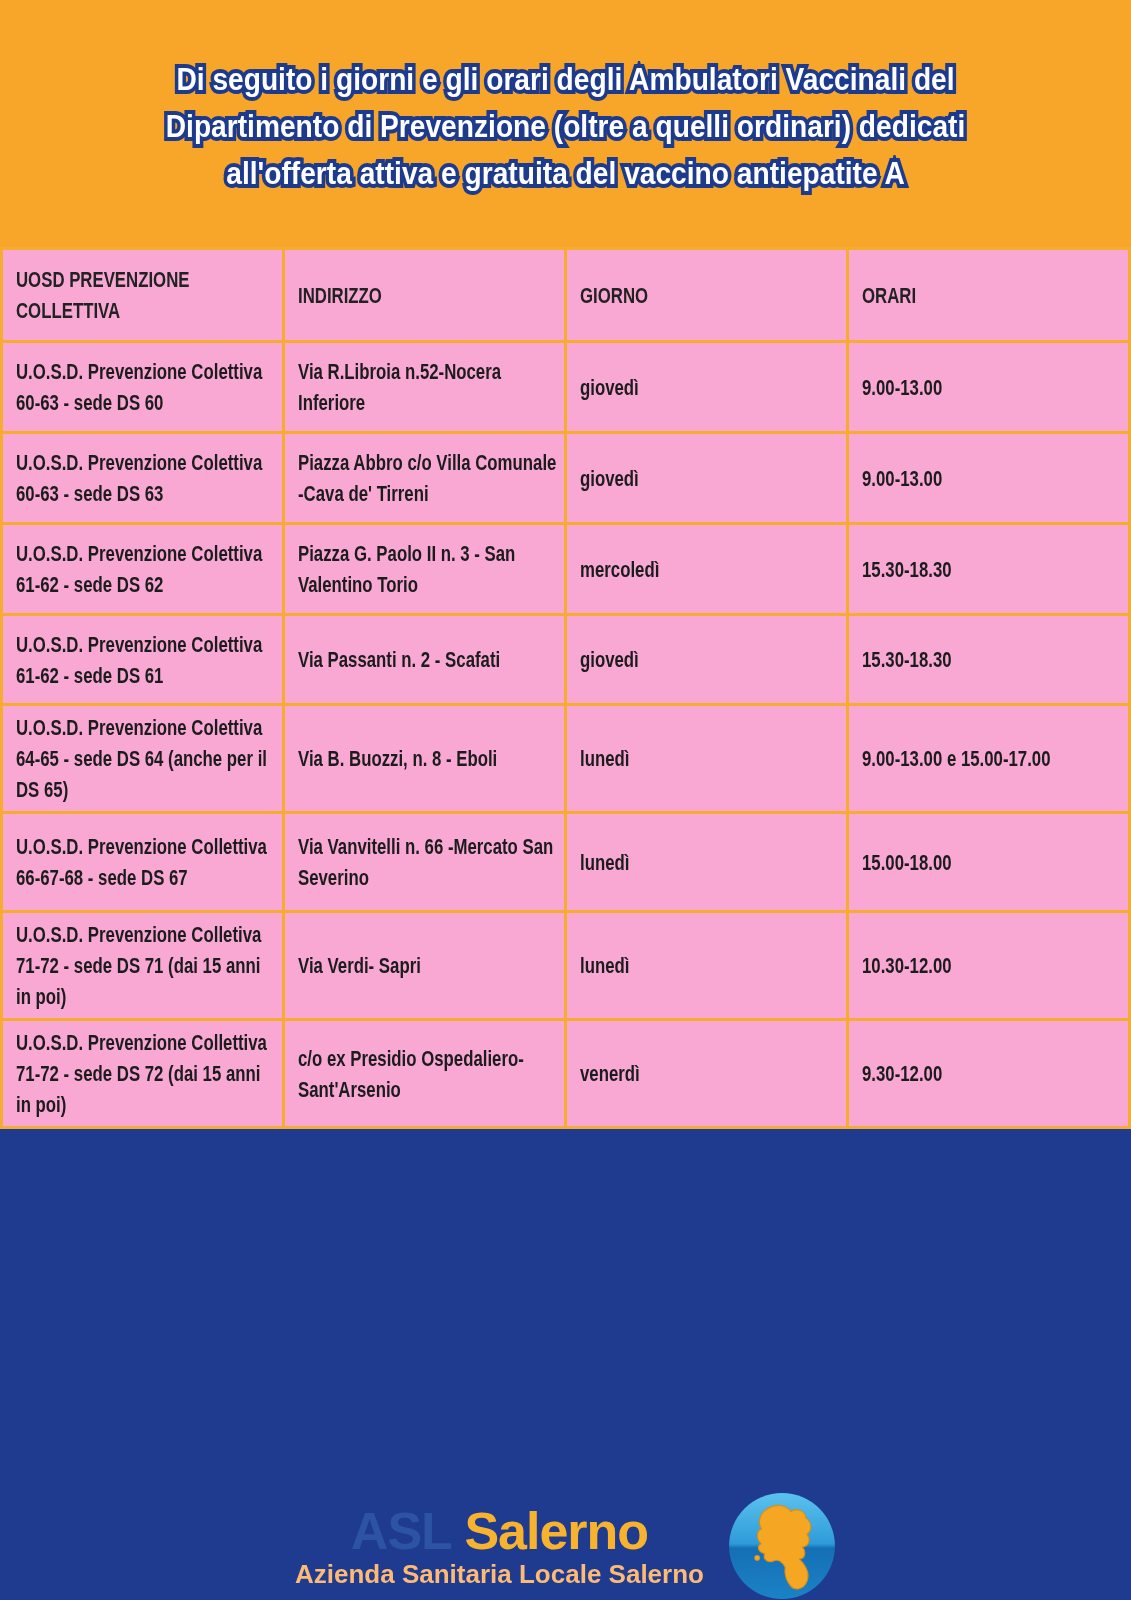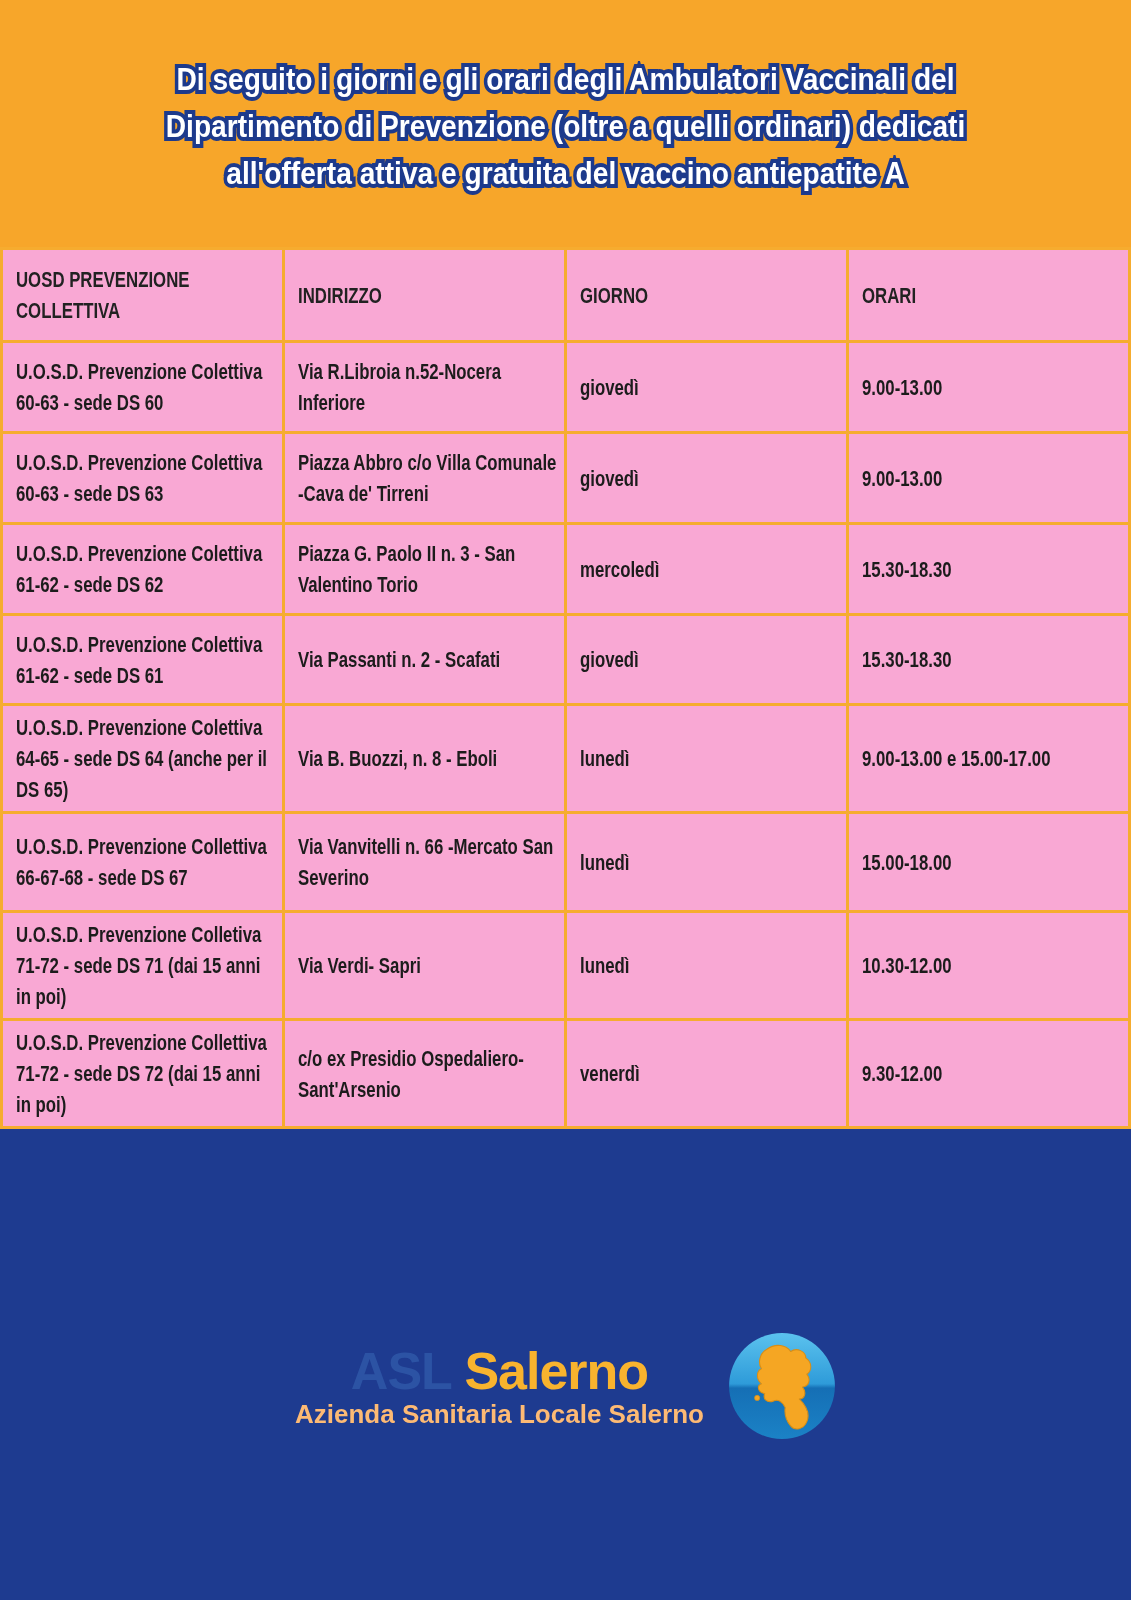--- a/index.html
+++ b/index.html
@@ -78,21 +78,21 @@
     letter-spacing: 0px;
   }
   th .c { font-size: 22px; color: #222222; }
 
   
   .footer {
     flex: 1 1 auto;
     background: #1E3B90;
     display: flex;
     justify-content: center;
-    align-items: center;
+    align-items: flex-end;
     padding-top: 43px;
   }
   .logo {
     display: flex;
     align-items: center;
     gap: 24px;
   }
   .logo-textcol { text-align: center; }
   .logo-main {
     font-weight: bold;

